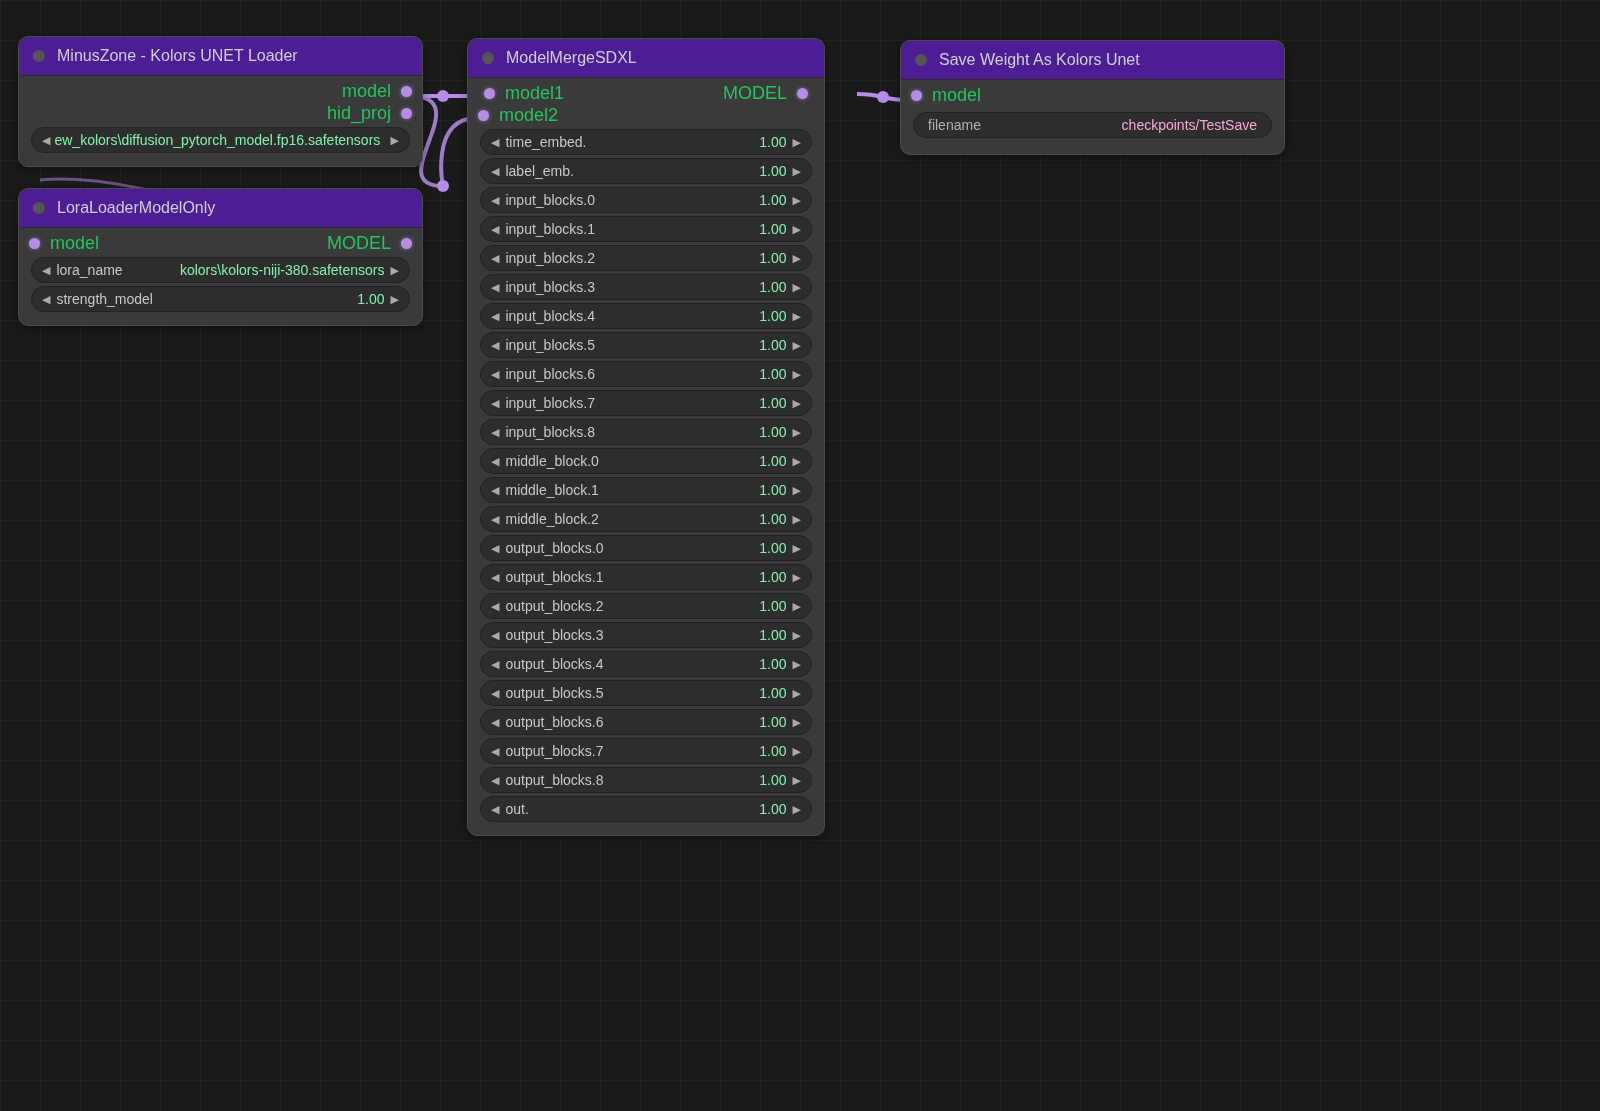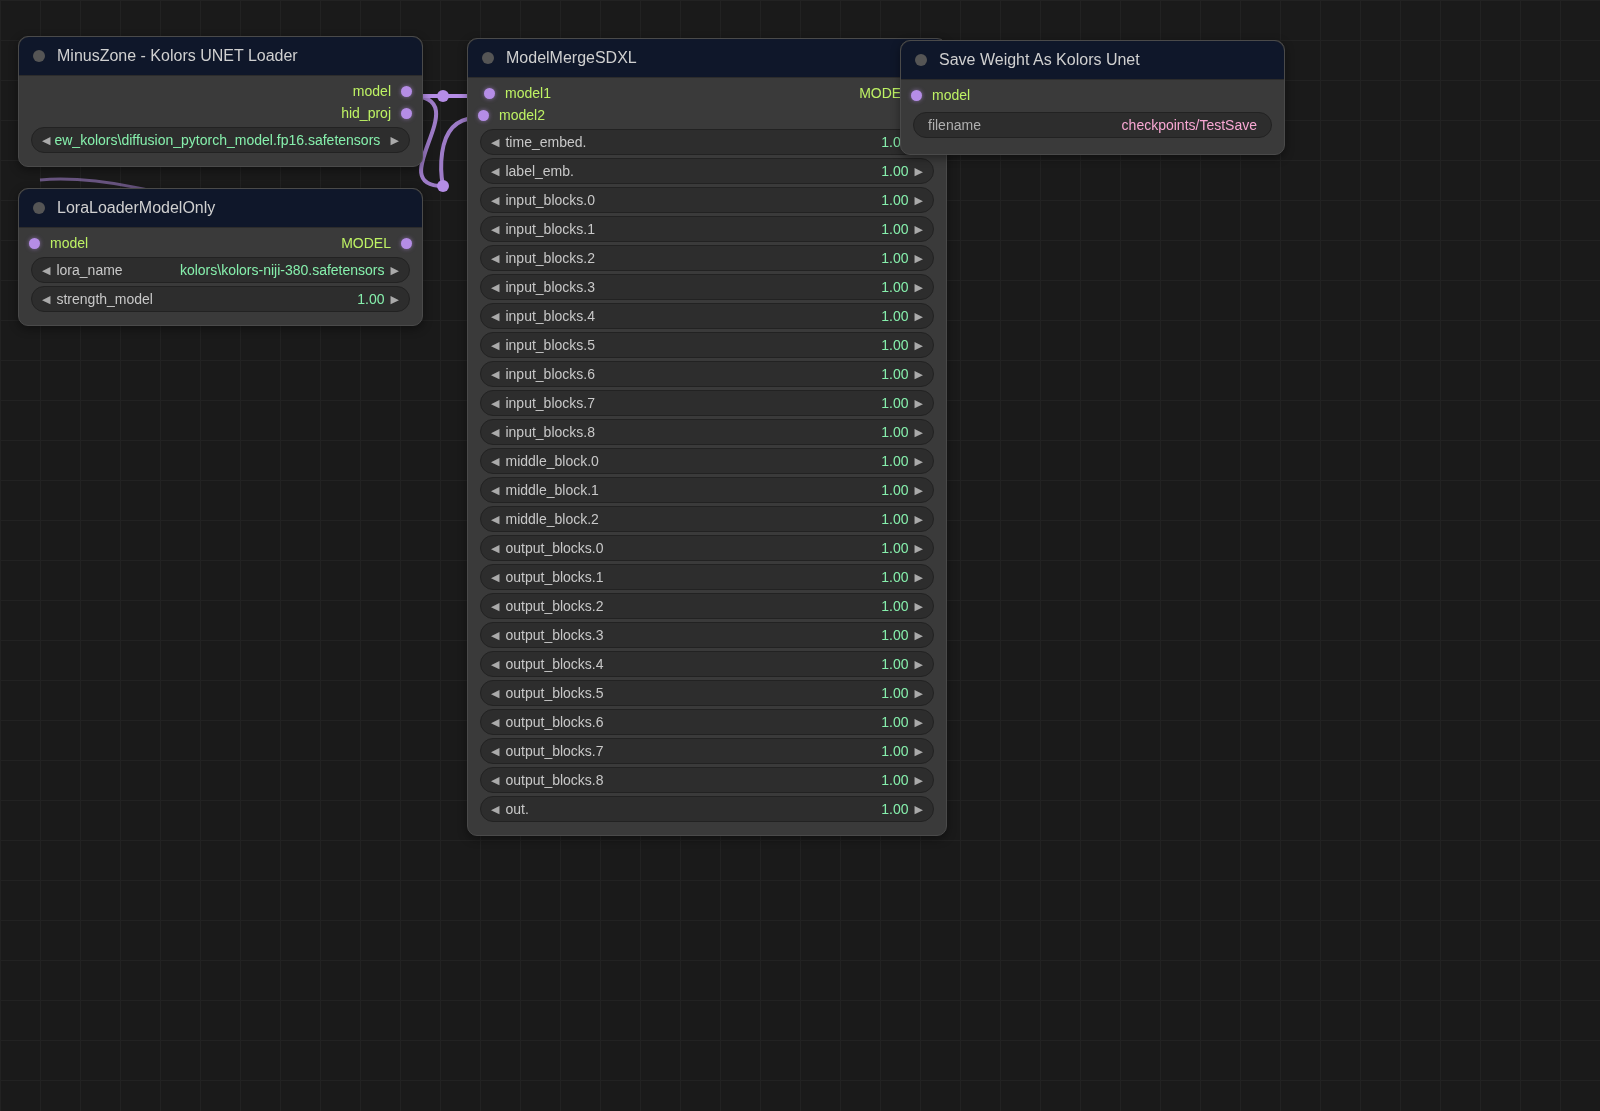--- a/index.html
+++ b/index.html
@@ -30,21 +30,21 @@
     border: 1px solid #4a4a4a;
     border-radius: 10px;
     box-shadow: 0 3px 10px rgba(0,0,0,0.4);
     z-index: 2;
   }
   .node-header {
     display: flex;
     align-items: center;
     padding: 10px 14px;
     border-bottom: 1px solid #2c2c2c;
-    background: #0f172a;
+    background: #4c1d95;
     border-radius: 10px 10px 0 0;
   }
   .collapse-dot {
     width: 12px; height: 12px;
     border-radius: 50%;
     background: #555;
     margin-right: 12px;
     flex-shrink: 0;
   }
   .node-title {
@@ -58,22 +58,22 @@
   .port-row {
     display: flex;
     align-items: center;
     height: 22px;
     padding: 0 10px;
     position: relative;
   }
   .port-row.right { justify-content: flex-end; }
   .port-row.left { justify-content: flex-start; }
   .port-label {
-    color: #bef264;
-    font-size: 14px;
+    color: #22c55e;
+    font-size: 18px;
     padding: 0 6px;
   }
   .port-dot {
     width: 11px; height: 11px;
     border-radius: 50%;
     background: #b58de6;
     box-shadow: 0 0 4px rgba(181,141,230,0.6);
     flex-shrink: 0;
   }
   .port-dot.out { margin-left: 4px; }
@@ -184,21 +184,21 @@
     </div>
     <div class="widget-row">
       <span class="arrow">◀</span>
       <span class="wlabel">strength_model</span>
       <span class="wvalue">1.00</span>
       <span class="arrow">▶</span>
     </div>
   </div>
 </div>
 
-<div class="node" style="left:467px; top:38px; width:480px;">
+<div class="node" style="left:467px; top:38px; width:358px;">
   <div class="node-header">
     <div class="collapse-dot"></div>
     <div class="node-title">ModelMergeSDXL</div>
   </div>
   <div class="node-body">
     <div style="display:flex;align-items:center;height:22px;padding:0 16px;">
       <div style="display:flex;align-items:center;">
         <span class="port-dot in"></span>
         <span class="port-label">model1</span>
       </div>

